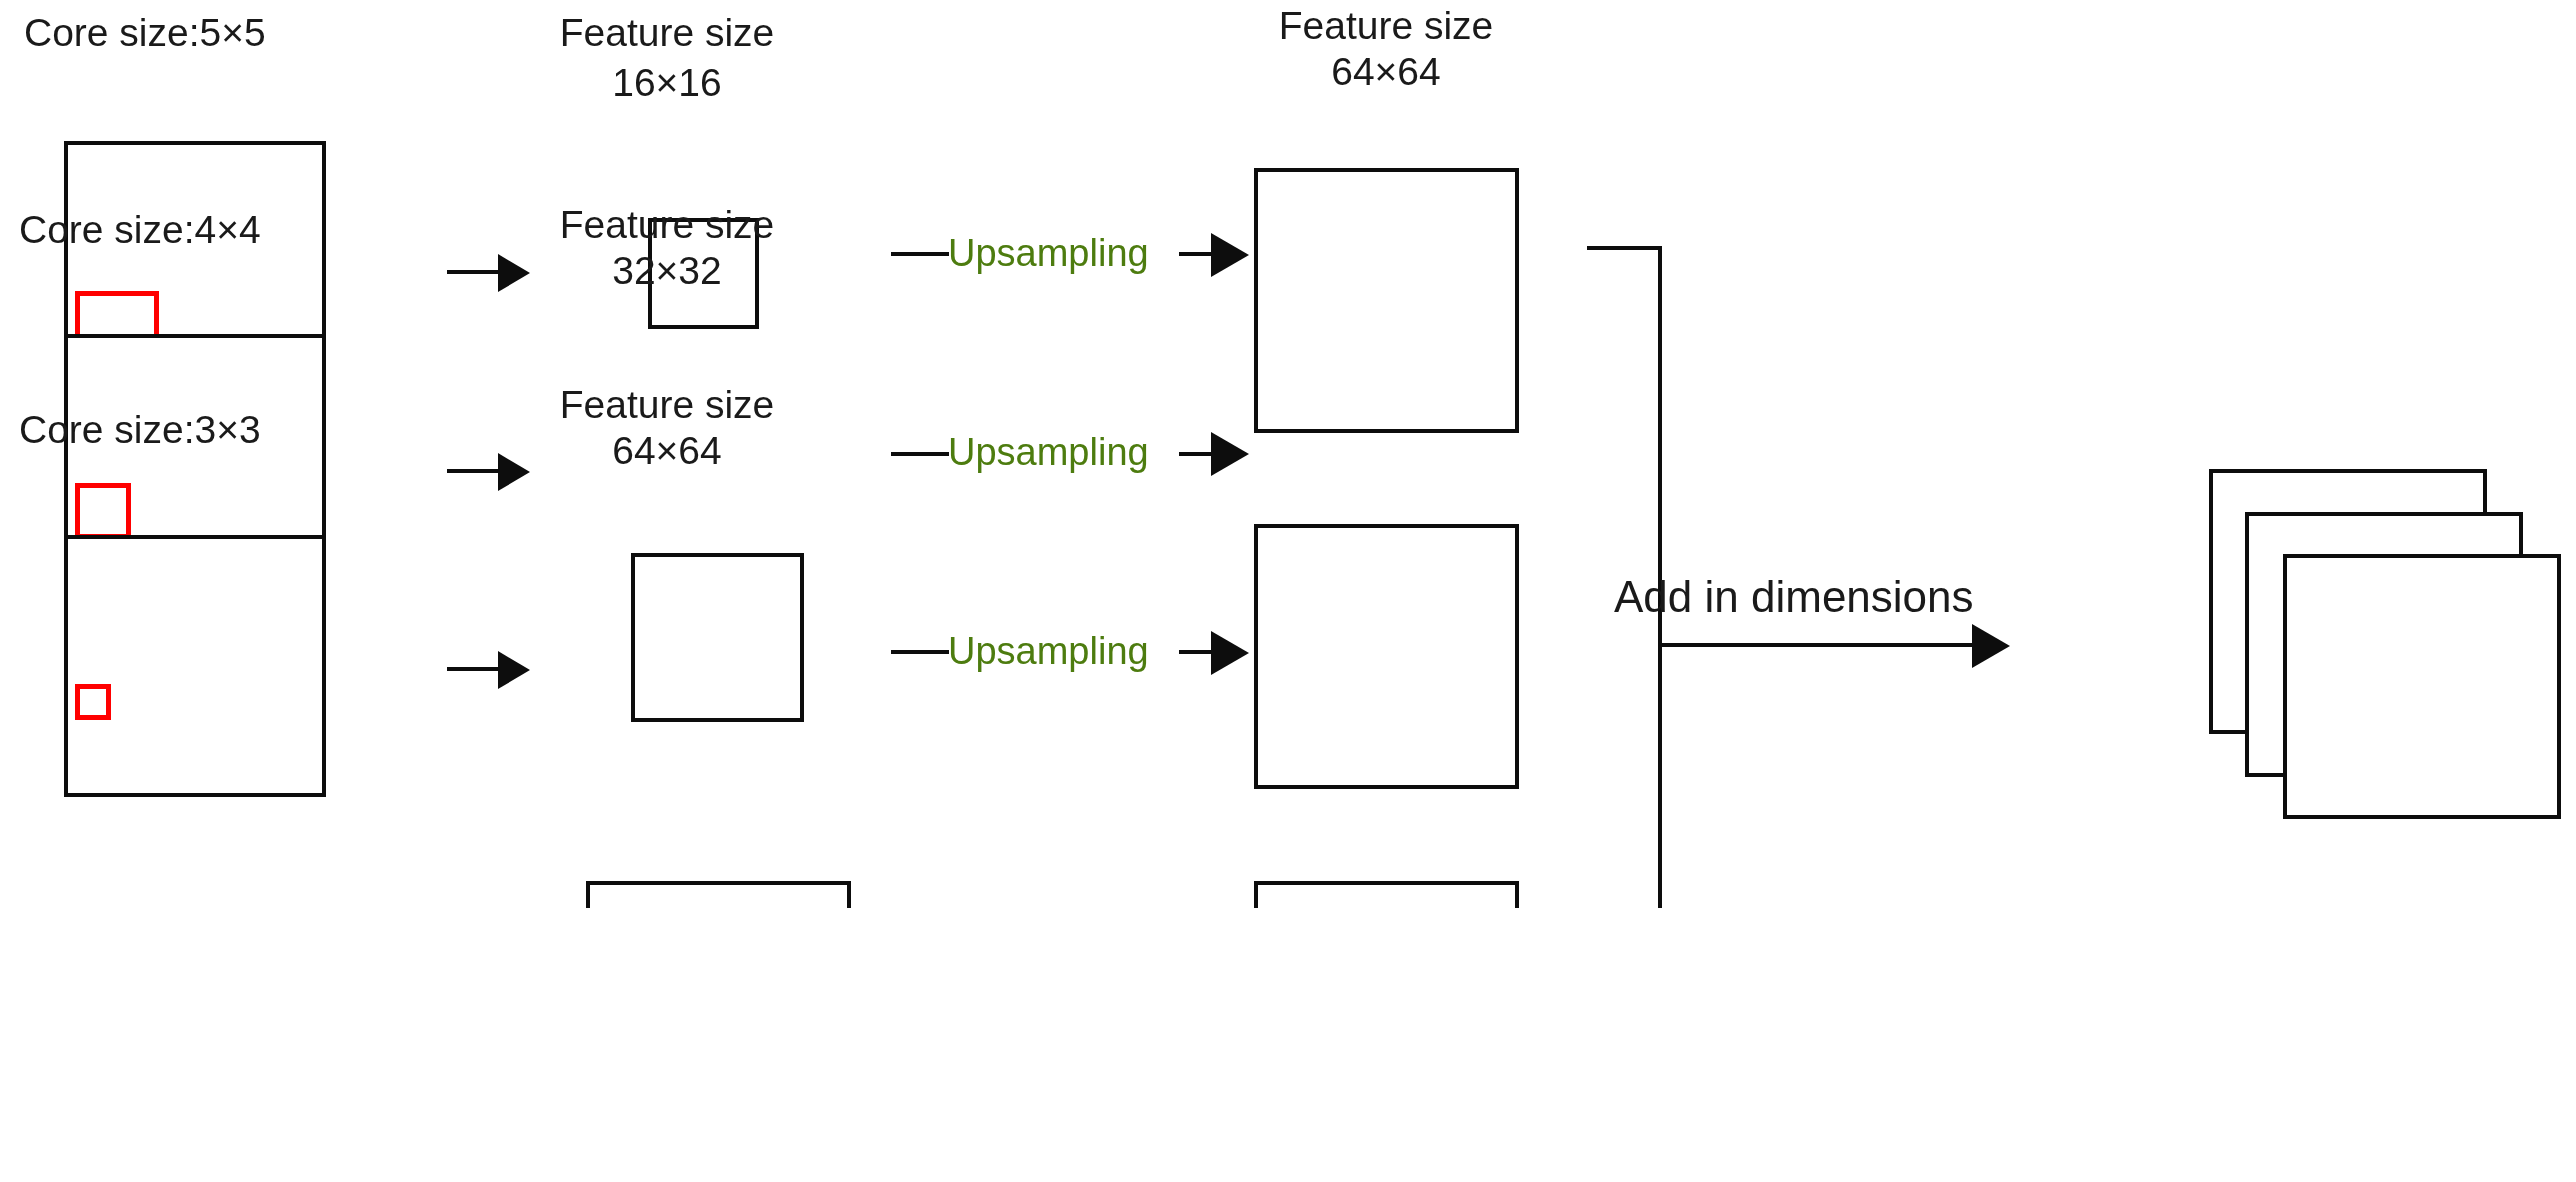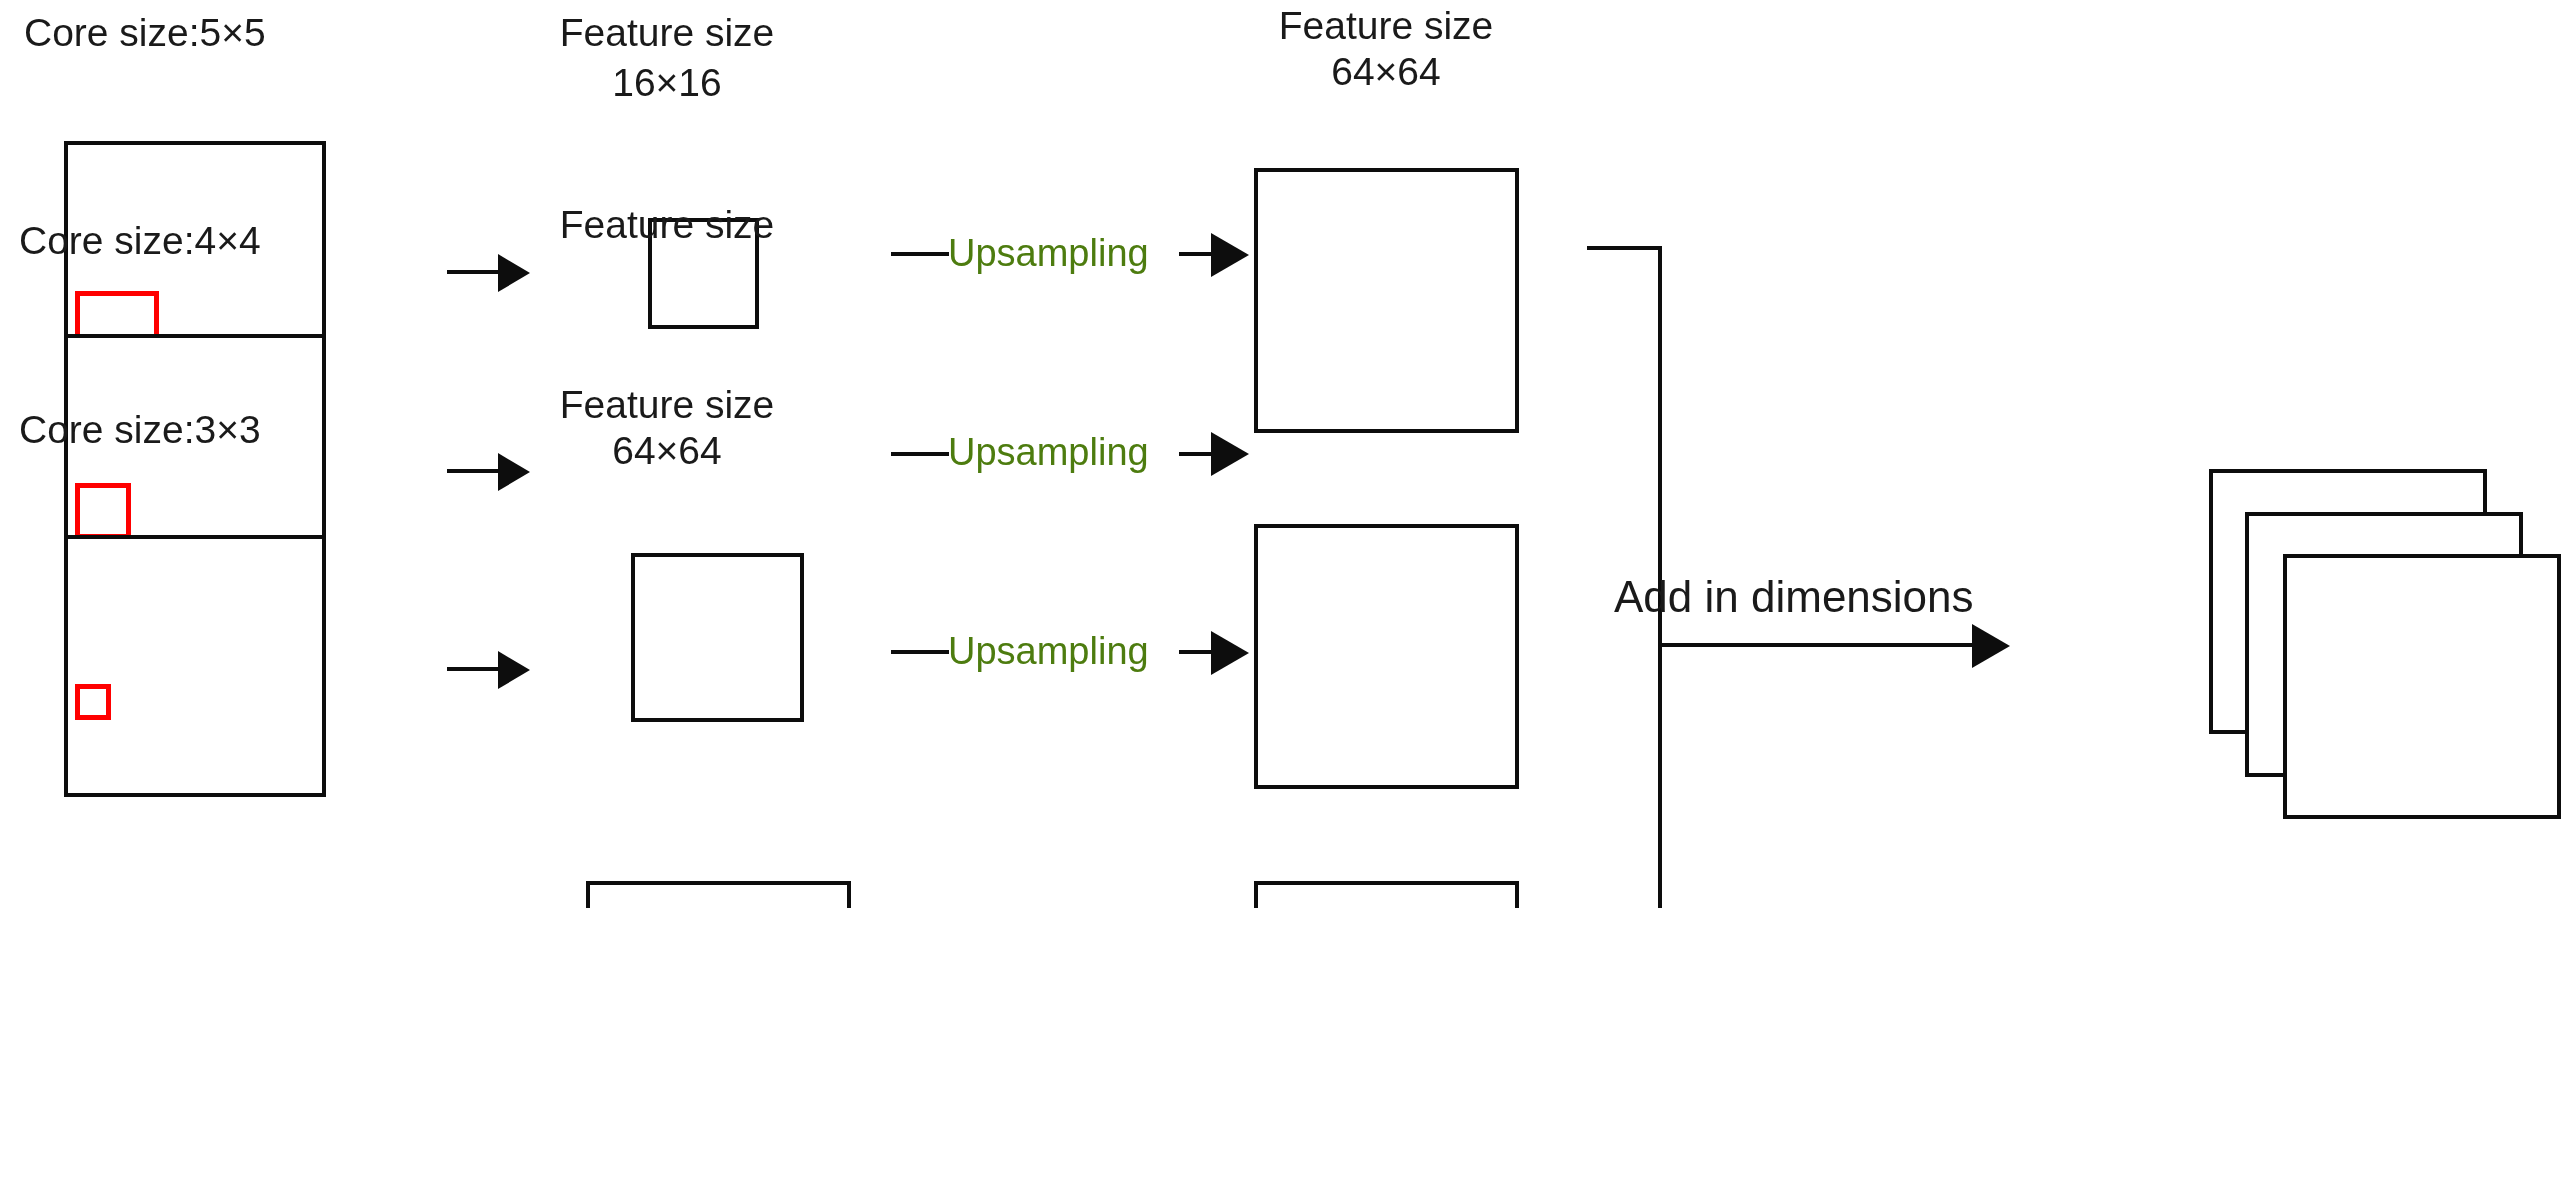--- a/index.html
+++ b/index.html
@@ -105,29 +105,30 @@
   <div class="hline" style="left:891px; top:252px; width:58px;"></div>
   <div class="upsample-label" style="left:948px; top:231px;">Upsampling</div>
   <div class="hline" style="left:1179px; top:252px; width:44px;"></div>
   <div class="arrowhead" style="left:1211px; top:233px;"></div>
 
   <div class="lbl center" style="left:1249px; top:1.7px; width:274px;">Feature size</div>
   <div class="lbl center" style="left:1249px; top:48px; width:274px;">64×64</div>
 
   <div class="box" style="left:1254px; top:168px; width:265px; height:265px;"></div>
 
-  <div class="lbl" style="left:19px; top:217px;">Core size:4×4</div>
+  <div class="lbl" style="left:19px; top:206px;">Core size:4×4</div>
 
   <div class="box" style="left:64px; top:334px; width:262px; height:262px;"></div>
   <div class="redbox" style="left:75px; top:483px; width:56px; height:56px;"></div>
 
   <div class="hline" style="left:447px; top:469px; width:70px;"></div>
   <div class="arrowhead small" style="left:498px; top:453px;"></div>
 
   <div class="lbl center" style="left:530px; top:201px; width:274px;">Feature size</div>
+  <div class="lbl center" style="left:530px; top:247px; width:274px;">32×32</div>
 
   <div class="box" style="left:631px; top:553px; width:173px; height:169px;"></div>
 
   <div class="hline" style="left:891px; top:452px; width:58px;"></div>
   <div class="upsample-label" style="left:948px; top:430px;">Upsampling</div>
   <div class="hline" style="left:1179px; top:452px; width:44px;"></div>
   <div class="arrowhead" style="left:1211px; top:432px;"></div>
 
   <div class="box" style="left:1254px; top:524px; width:265px; height:265px;"></div>
 

